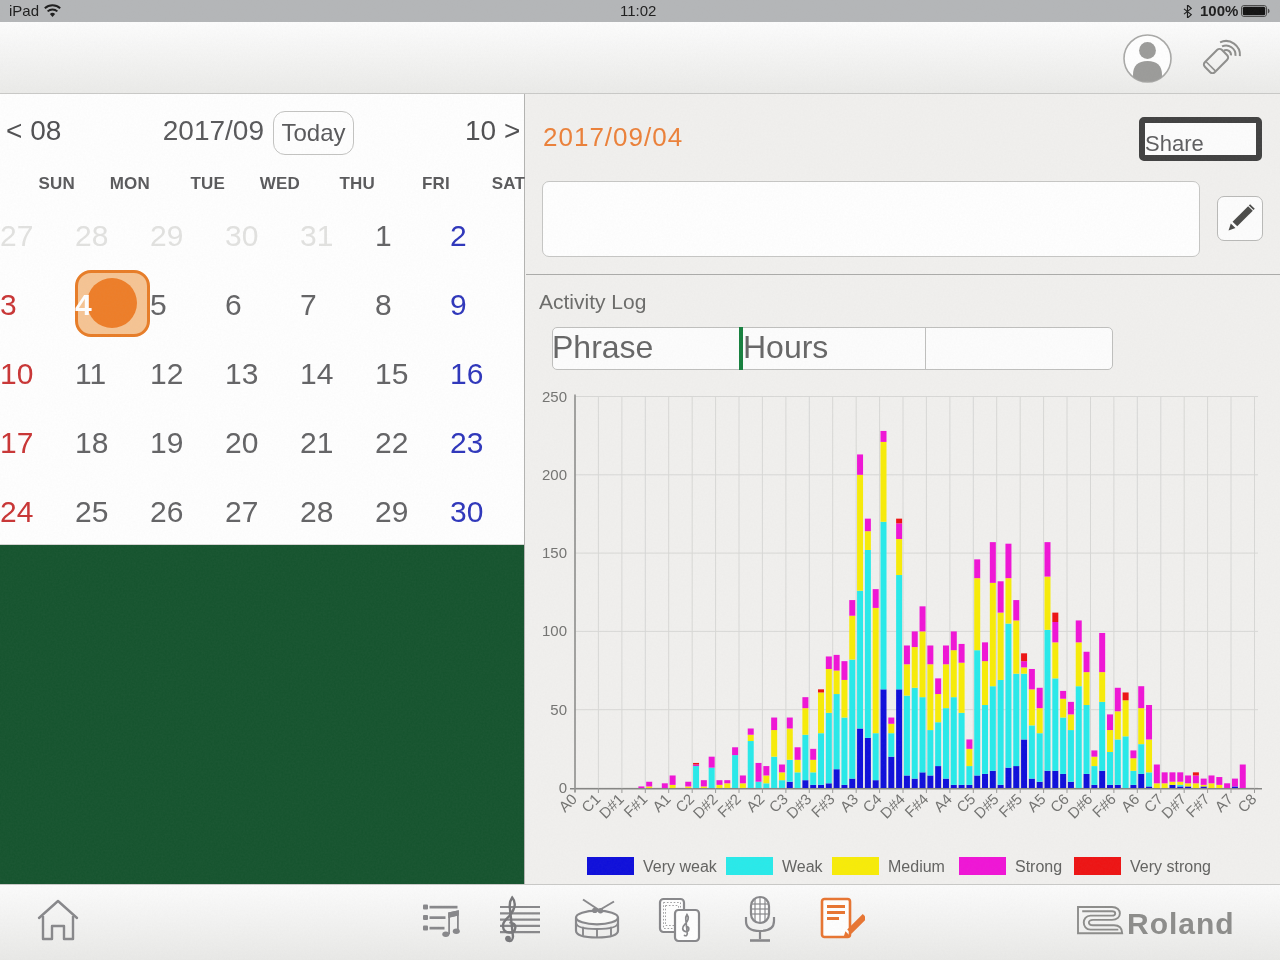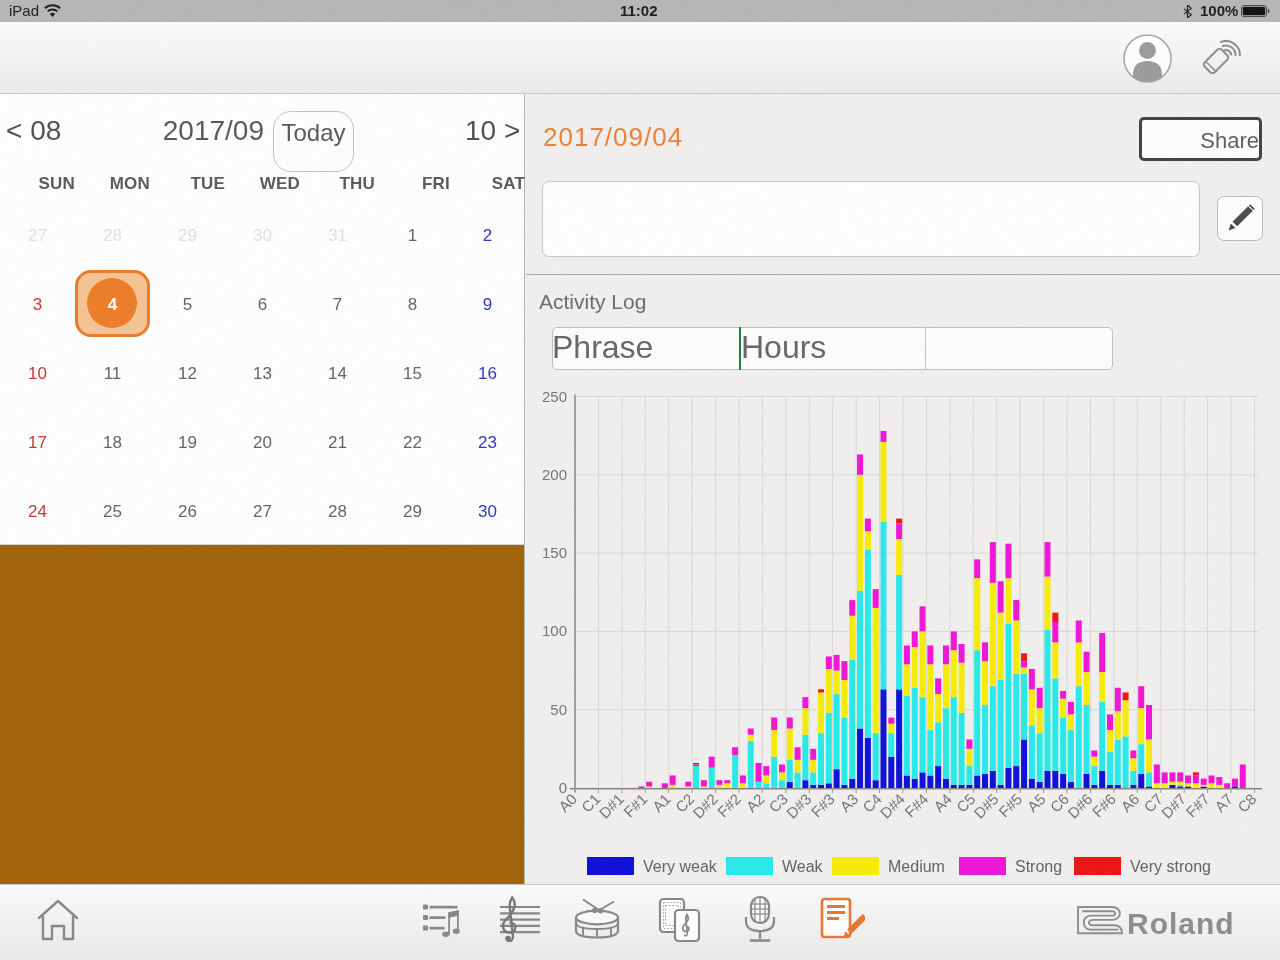--- a/index.html
+++ b/index.html
@@ -1,38 +1,38 @@
 <!DOCTYPE html>
 <html><head>
 <meta charset="utf-8">
 <style>
 *{margin:0;padding:0;box-sizing:border-box}
 html,body{width:1280px;height:960px;overflow:hidden;font-family:"Liberation Sans",sans-serif;background:#f1f0ee}
 .abs{position:absolute}
 #statusbar{position:absolute;left:0;top:0;width:1280px;height:22px;background:#b4b6b8;color:#1c1c1c;font-size:15px}
 #topbar{position:absolute;left:0;top:22px;width:1280px;height:72px;background:linear-gradient(#fdfdfd,#ebebe9);border-bottom:1px solid #c9c9c7}
-#leftpanel{position:absolute;left:0;top:94px;width:525px;height:790px;background:#a16207;border-right:1px solid #b3b3b1}
+#leftpanel{position:absolute;left:0;top:94px;width:525px;height:790px;background:#14532d;border-right:1px solid #b3b3b1}
 #calendar{position:absolute;left:0;top:0;width:524px;height:451px;background:#ffffff;border-bottom:1px solid #d5d5d3}
 #rightpanel{position:absolute;left:526px;top:94px;width:796px;height:790px;background:#f1f0ee}
 #bottombar{position:absolute;left:0;top:884px;width:1280px;height:76px;background:linear-gradient(#fcfcfc,#e9e9e7);border-top:1px solid #c9c9c7}
 .wkhdr{position:absolute;top:169px;width:75px;text-align:right;font-size:17px;font-weight:bold;color:#59595b;letter-spacing:0.2px}
-.dcell{position:absolute;width:75px;text-align:center;font-size:17px;color:#636365;line-height:31px}
+.dcell{position:absolute;width:75px;text-align:left;font-size:30px;color:#636365;line-height:31px}
 .red{color:#c93434}.blue{color:#2d35bb}.faded{color:#e2e2e0}
 .seg{position:absolute;top:233px;height:43px;line-height:41px;text-align:left;font-size:32px;color:#666}
 </style>
 </head>
 <body>
 <div id="statusbar">
  <span style="position:absolute;left:9px;top:2px">iPad</span>
  <svg class="abs" style="left:44px;top:4px" width="17" height="13" viewBox="0 0 17 13">
    <path d="M0.8 4.2 A11.5 11.5 0 0 1 16.2 4.2" fill="none" stroke="#1c1c1c" stroke-width="1.9"></path>
    <path d="M3.6 7.4 A7.3 7.3 0 0 1 13.4 7.4" fill="none" stroke="#1c1c1c" stroke-width="1.9"></path>
    <path d="M8.5 13 L5.9 9.9 A4 4 0 0 1 11.1 9.9 Z" fill="#1c1c1c"></path>
  </svg>
- <span style="position:absolute;left:620px;top:2px;font-weight:bold">11:02</span>
+ <span style="position:absolute;left:620px;top:2px;font-weight:normal">11:02</span>
  <svg class="abs" style="left:1183px;top:5px" width="9" height="13" viewBox="0 0 9 13">
   <path d="M4.5 0 L4.5 13 L8.3 9.6 L1 3.9 M4.5 13 L4.5 0 L8.3 3.4 L1 9.1" fill="none" stroke="#1c1c1c" stroke-width="1.2"></path>
  </svg>
  <span style="position:absolute;left:1200px;top:2px;font-weight:bold">100%</span>
  <svg class="abs" style="left:1241px;top:5px" width="29" height="12" viewBox="0 0 29 12">
    <rect x="0.5" y="0.5" width="25" height="11" rx="2.5" fill="none" stroke="#4a4a4a"></rect>
    <rect x="1.8" y="1.8" width="22.4" height="8.4" rx="1.5" fill="#111"></rect>
    <path d="M26.8 3.5 Q28.6 4.2 28.6 6 Q28.6 7.8 26.8 8.5 Z" fill="#4a4a4a"></path>
  </svg>
 </div>
@@ -50,21 +50,21 @@
    </g>
    <path d="M30.9 14.5 A5 5 0 0 1 38 19.4" fill="none" stroke="#8e8e8c" stroke-width="2"></path>
    <path d="M29 10.4 A9.5 9.5 0 0 1 42.5 19.8" fill="none" stroke="#8e8e8c" stroke-width="2"></path>
    <path d="M27.1 6.3 A14 14 0 0 1 46.9 20.2" fill="none" stroke="#8e8e8c" stroke-width="2"></path>
  </svg>
 </div>
 <div id="leftpanel">
 <div id="calendar">
   <div class="abs" style="left:6px;top:21px;font-size:28px;color:#4f4f51">&lt; 08</div>
   <div class="abs" style="left:152px;top:21px;width:112px;text-align:right;font-size:28px;color:#58585a">2017/09</div>
-  <div class="abs" style="left:273px;top:17px;width:81px;height:61px;border:1px solid #c3c3c1;border-radius:18px;background:#fff;text-align:center;line-height:42px;font-size:24px;color:#58585a">Today</div>
+  <div class="abs" style="left:273px;top:17px;width:81px;height:44px;border:1px solid #c3c3c1;border-radius:12px;background:#fff;text-align:center;line-height:42px;font-size:24px;color:#58585a">Today</div>
   <div class="abs" style="left:465px;top:21px;font-size:28px;color:#4f4f51">10 &gt;</div>
   <div class="wkhdr" style="left:0px;top:80px">SUN</div>
 <div class="wkhdr" style="left:75px;top:80px">MON</div>
 <div class="wkhdr" style="left:150px;top:80px">TUE</div>
 <div class="wkhdr" style="left:225px;top:80px">WED</div>
 <div class="wkhdr" style="left:300px;top:80px">THU</div>
 <div class="wkhdr" style="left:375px;top:80px">FRI</div>
 <div class="wkhdr" style="left:450px;top:80px">SAT</div>
   <div class="dcell faded" style="left:0px;top:126px">27</div>
 <div class="dcell faded" style="left:75px;top:126px">28</div>
@@ -100,36 +100,36 @@
 <div class="dcell" style="left:75px;top:402px">25</div>
 <div class="dcell" style="left:150px;top:402px">26</div>
 <div class="dcell" style="left:225px;top:402px">27</div>
 <div class="dcell" style="left:300px;top:402px">28</div>
 <div class="dcell" style="left:375px;top:402px">29</div>
 <div class="dcell blue" style="left:450px;top:402px">30</div>
 </div>
 </div>
 <div id="rightpanel">
   <div class="abs" style="left:17px;top:28px;font-size:26px;color:#ec8038;letter-spacing:1px">2017/09/04</div>
-  <div class="abs" style="left:613px;top:23px;width:123px;height:44px;border:3px solid #404040;border-radius:5px;background:#fdfdfd;text-align:right;line-height:42px;font-size:22px;color:#5d5d5f">Share</div>
+  <div class="abs" style="left:613px;top:23px;width:123px;height:44px;border:6px solid #404040;border-radius:5px;background:#fdfdfd;text-align:left;line-height:42px;font-size:22px;color:#5d5d5f">Share</div>
   <div class="abs" style="left:16px;top:87px;width:658px;height:76px;border:1px solid #c6c6c4;border-radius:7px;background:#fff"></div>
   <div class="abs" style="left:691px;top:102px;width:46px;height:45px;border:1px solid #b9b9b7;border-radius:7px;background:#fdfdfd">
     <svg width="44" height="43" viewBox="0 0 44 43">
         <g transform="rotate(45 22 21.5)">
           <rect x="19" y="7" width="6.6" height="22" fill="#4a4a48"></rect>
           <path d="M19 31.5 L25.6 31.5 L22.3 38 Z" fill="#4a4a48"></path>
           <rect x="19" y="4.2" width="6.6" height="1.8" fill="#4a4a48"></rect>
         </g>
       </svg>
   </div>
   <div class="abs" style="left:0;top:180px;width:754px;height:1px;background:#ababa9"></div>
   <div class="abs" style="left:13px;top:196px;font-size:21px;color:#6b6b69">Activity Log</div>
   <div class="abs" style="left:26px;top:233px;width:561px;height:43px;background:#fdfdfd;border:1px solid #bfbfbd;border-radius:5px"></div>
   <div class="seg" style="left:26px;width:187px">Phrase</div>
-  <div class="seg" style="left:213px;width:187px;border-left:2px solid #15803d;border-right:1px solid #bfbfbd">Hours</div>
+  <div class="seg" style="left:213px;width:187px;border-left:4px solid #15803d;border-right:1px solid #bfbfbd">Hours</div>
 
 </div>
 <div id="bottombar">
   
 </div>
 <svg width="755" height="478" viewBox="0 0 755 478" style="position:absolute;left:525px;top:380px">
 <line x1="50.0" y1="408.0" x2="733" y2="408.0" stroke="#d8d8d6" stroke-width="1"></line>
 <line x1="50.0" y1="329.7" x2="733" y2="329.7" stroke="#d8d8d6" stroke-width="1"></line>
 <line x1="50.0" y1="251.4" x2="733" y2="251.4" stroke="#d8d8d6" stroke-width="1"></line>
 <line x1="50.0" y1="173.1" x2="733" y2="173.1" stroke="#d8d8d6" stroke-width="1"></line>

